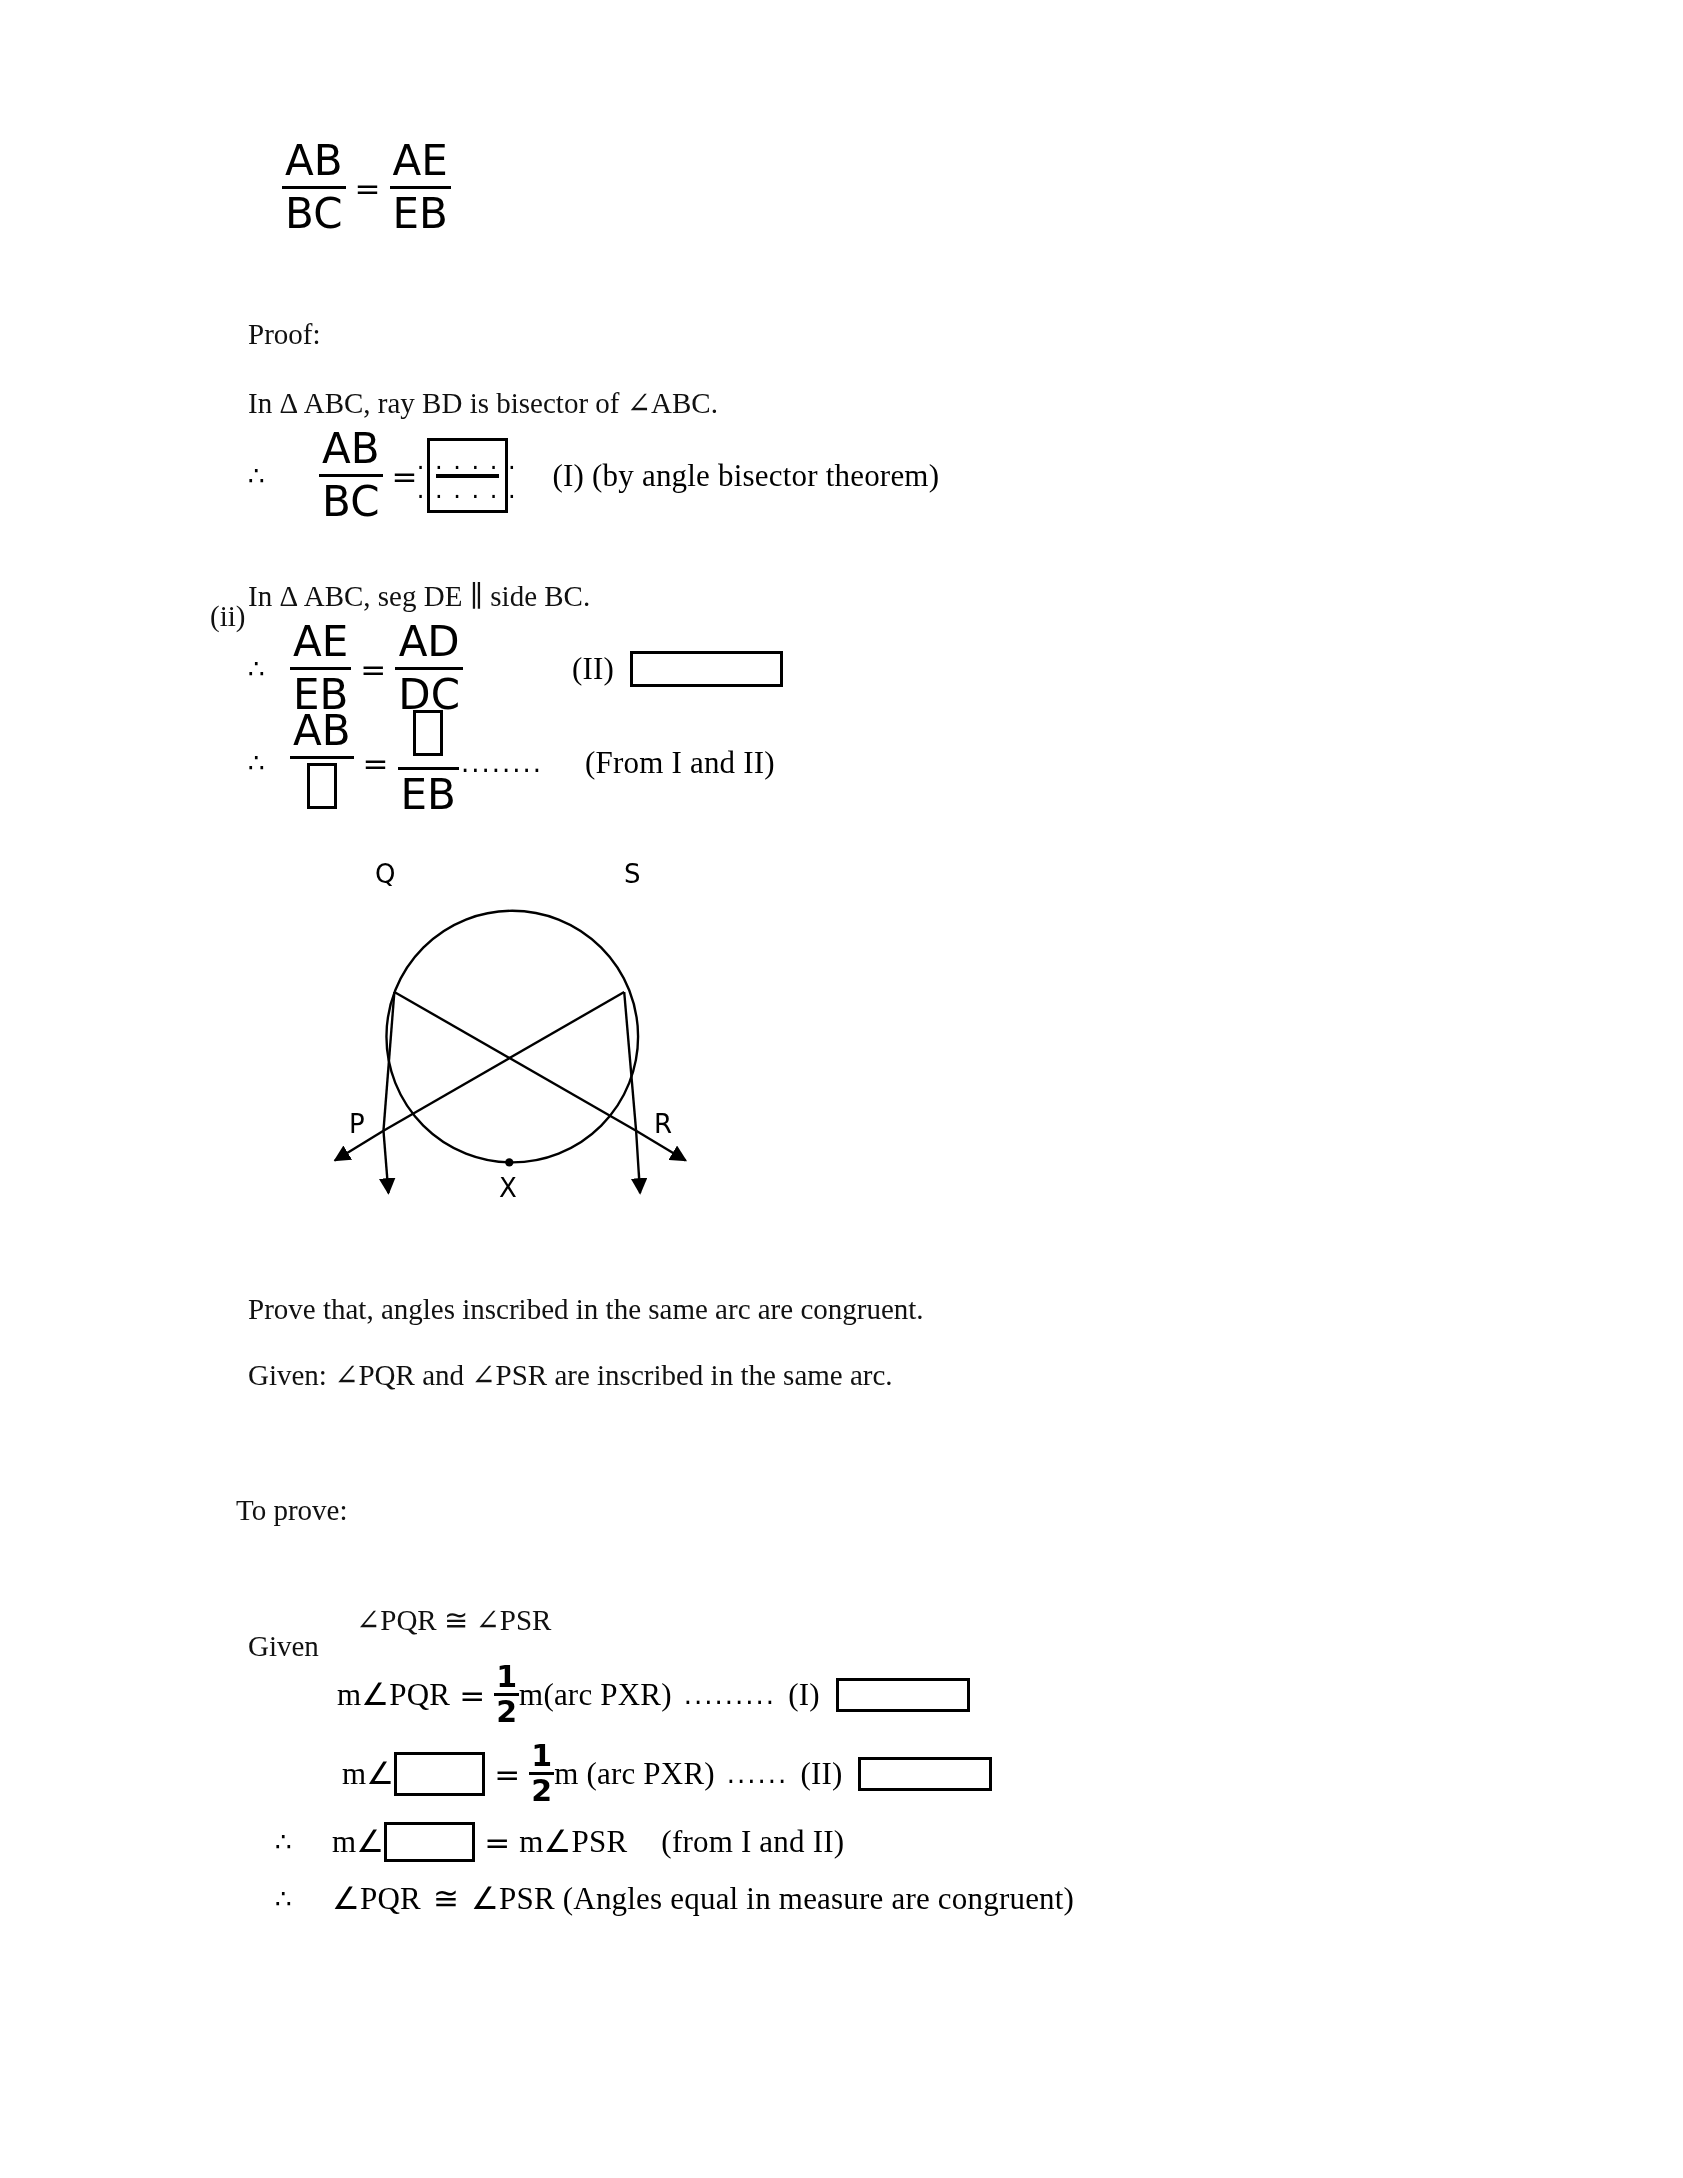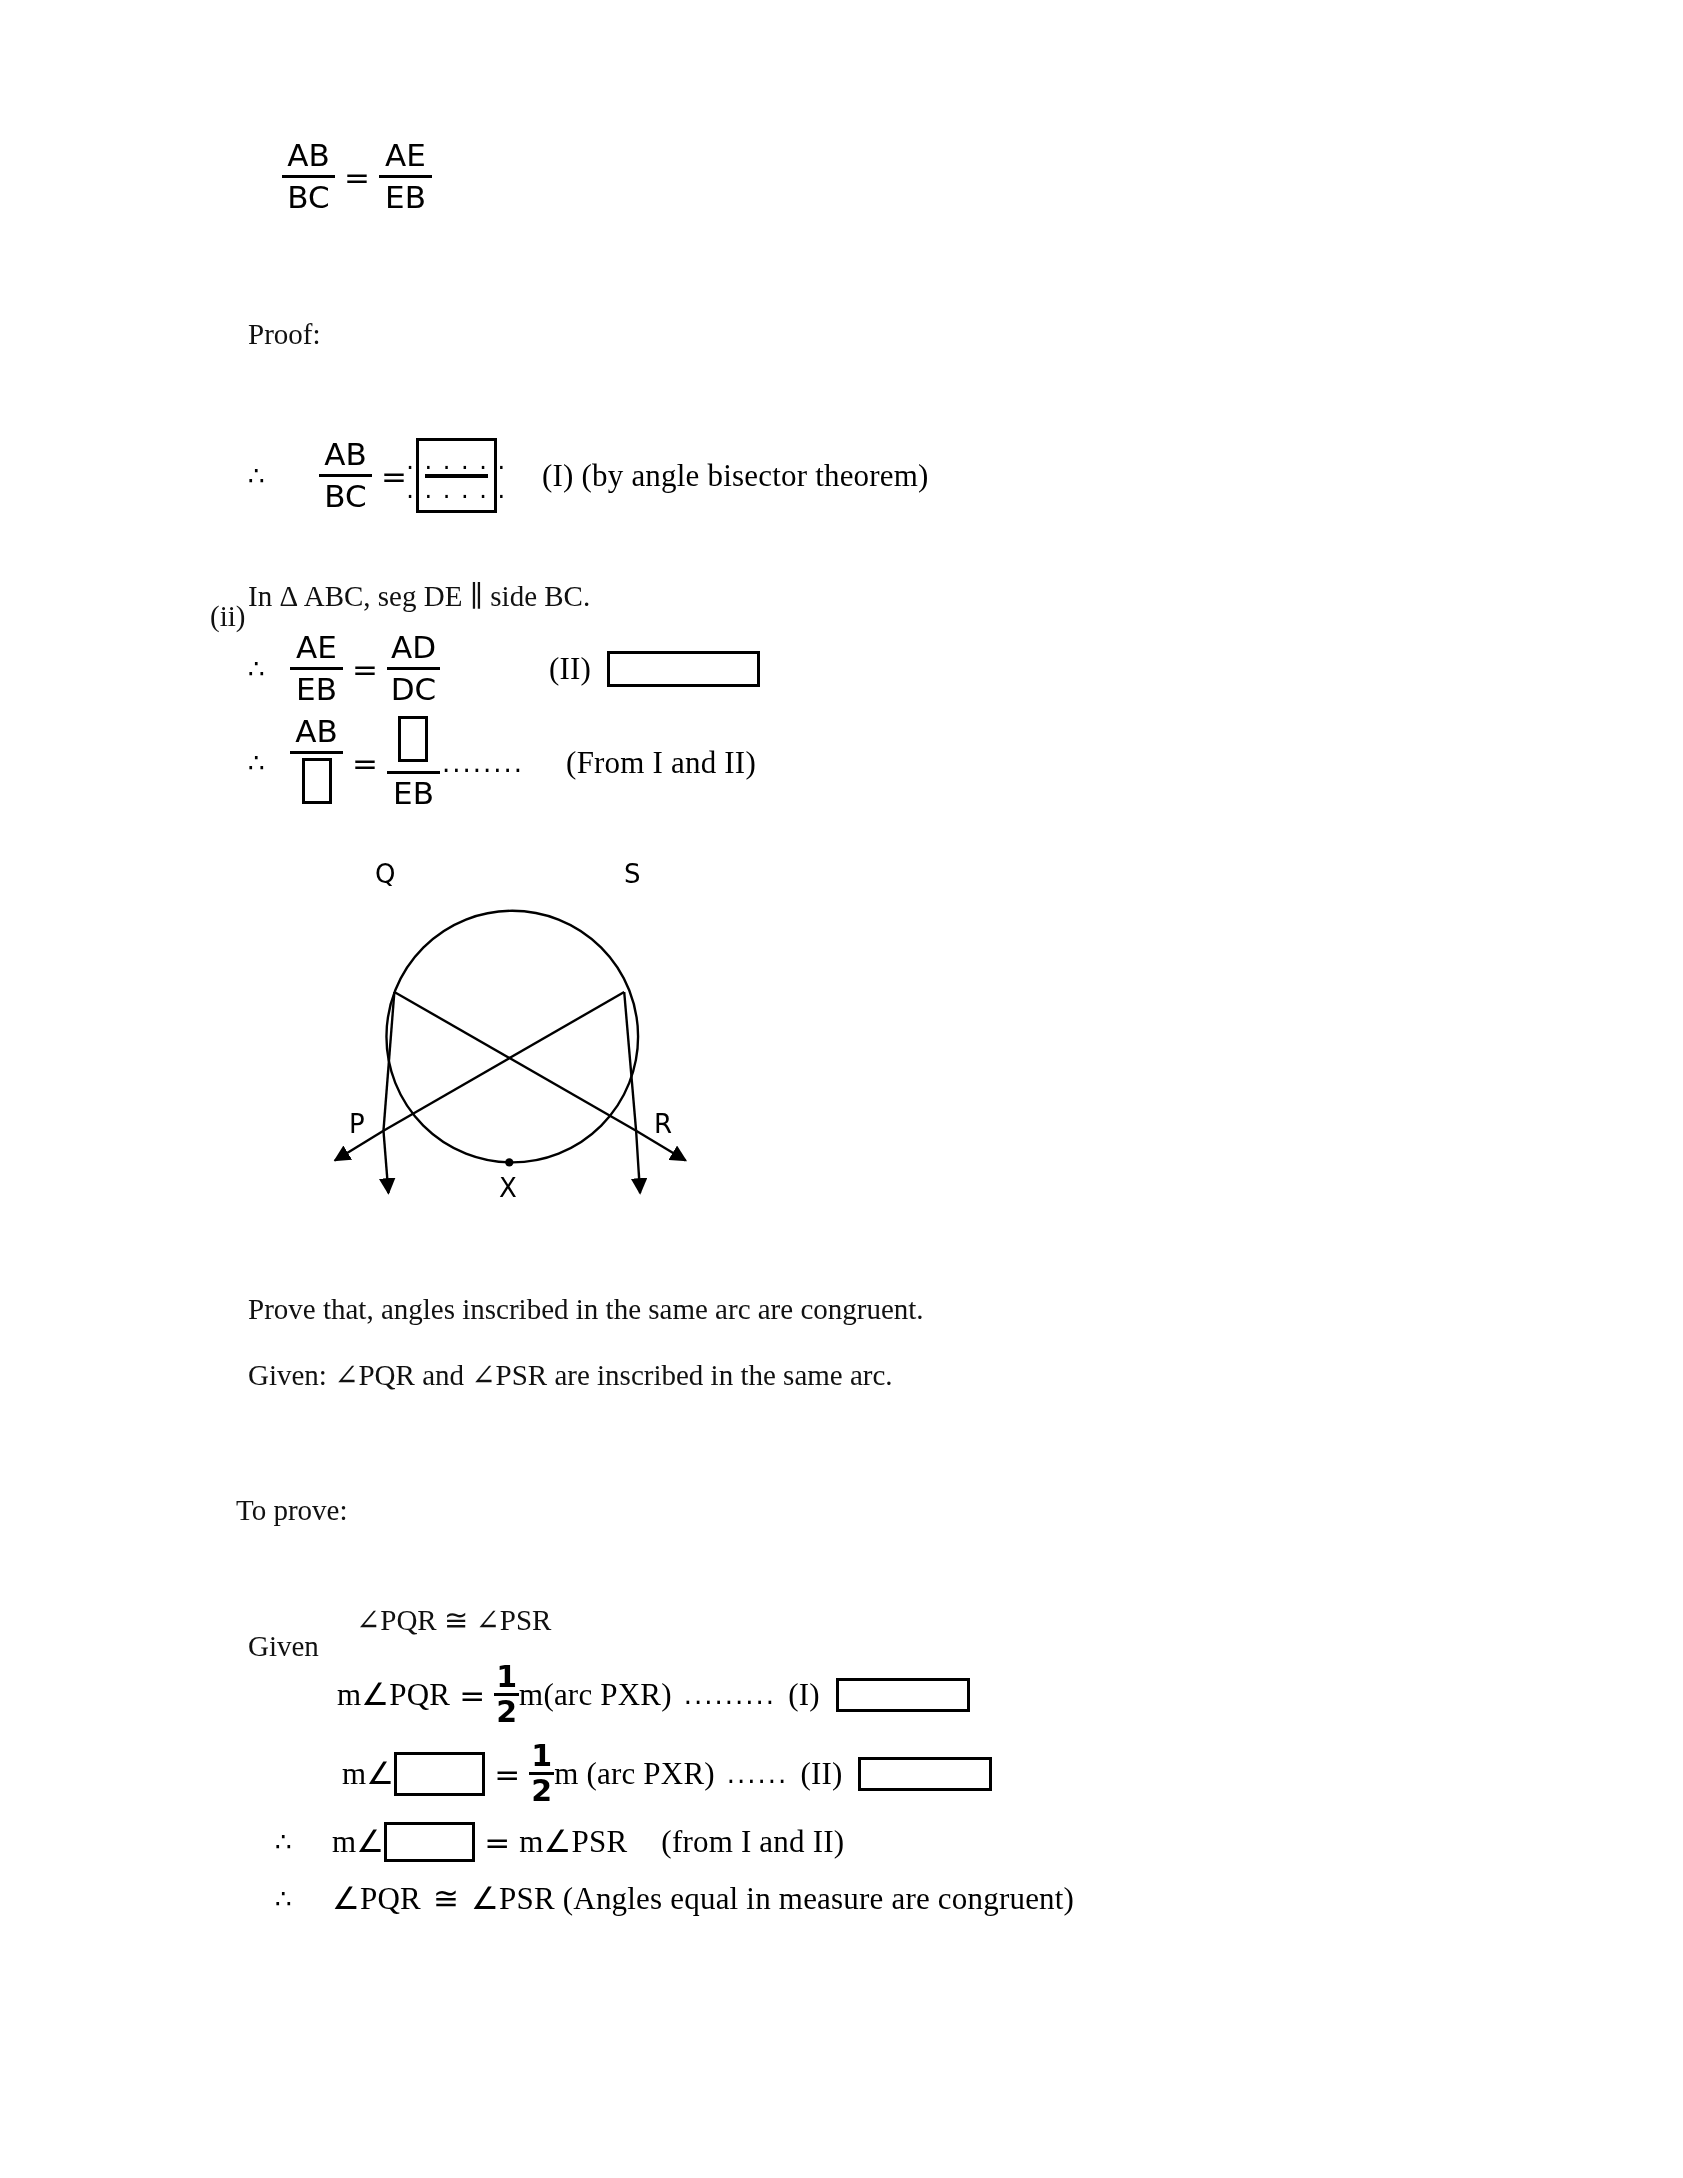--- a/index.html
+++ b/index.html
@@ -59,21 +59,21 @@
     display: inline-flex;
     flex-direction: column;
     align-items: center;
     justify-content: center;
     vertical-align: middle;
     line-height: 1;
   }
   .frac .num,
   .frac .den {
     font-family: "DejaVu Sans", "Liberation Sans", sans-serif;
-    font-size: 31px;
+    font-size: 42px;
     padding: 1px 3px;
     text-align: center;
   }
   .frac .bar {
     display: block;
     width: 100%;
     min-width: 53px;
     height: 3px;
     background: #000;
     margin: 3px 0;
@@ -167,20 +167,21 @@
     <span class="eq">=</span>
     <span class="frac">
       <span class="num">AE</span>
       <span class="bar"></span>
       <span class="den">EB</span>
     </span>
   </div>
 
   <div class="prose" style="left:248px; top:317px;">Proof:</div>
 
+  <div class="prose" style="left:248px; top:386px;">In Δ ABC, ray BD is bisector of ∠ABC.</div>
 
   <div class="mathrow" style="left:248px; top:426px; height:99px;">
     <span class="therefore" style="width:59px;">∴</span>
     <span class="frac" style="margin-left:12px;">
       <span class="num">AB</span>
       <span class="bar"></span>
       <span class="den">BC</span>
     </span>
     <span class="eq">=</span>
     <span class="boxfrac">

